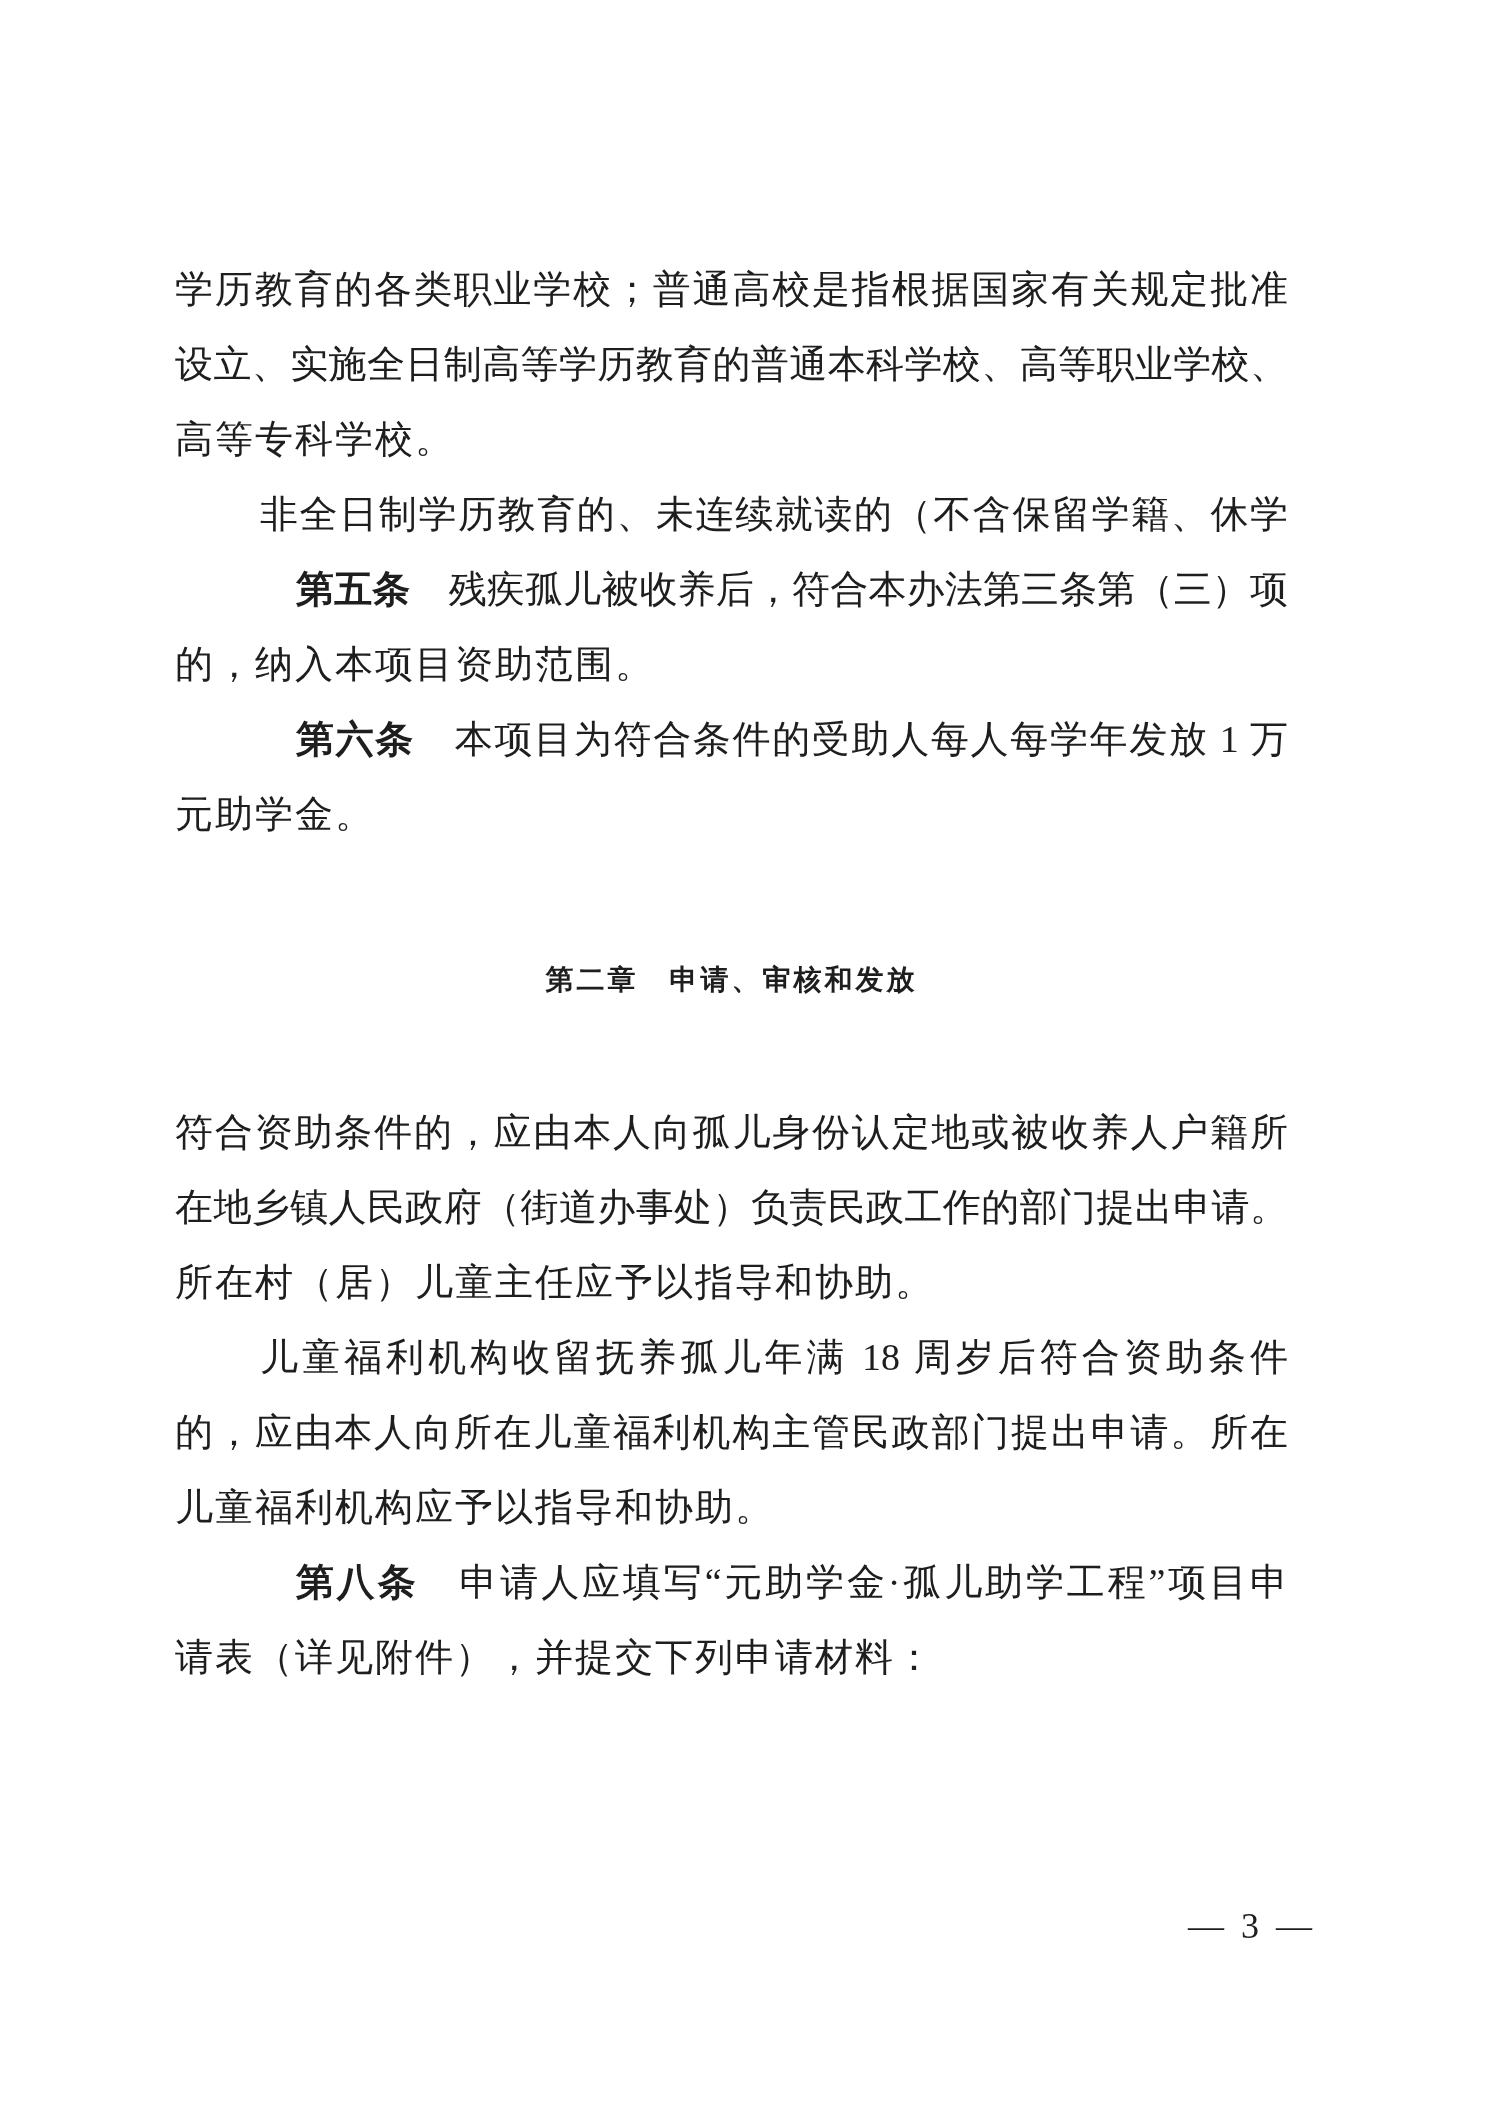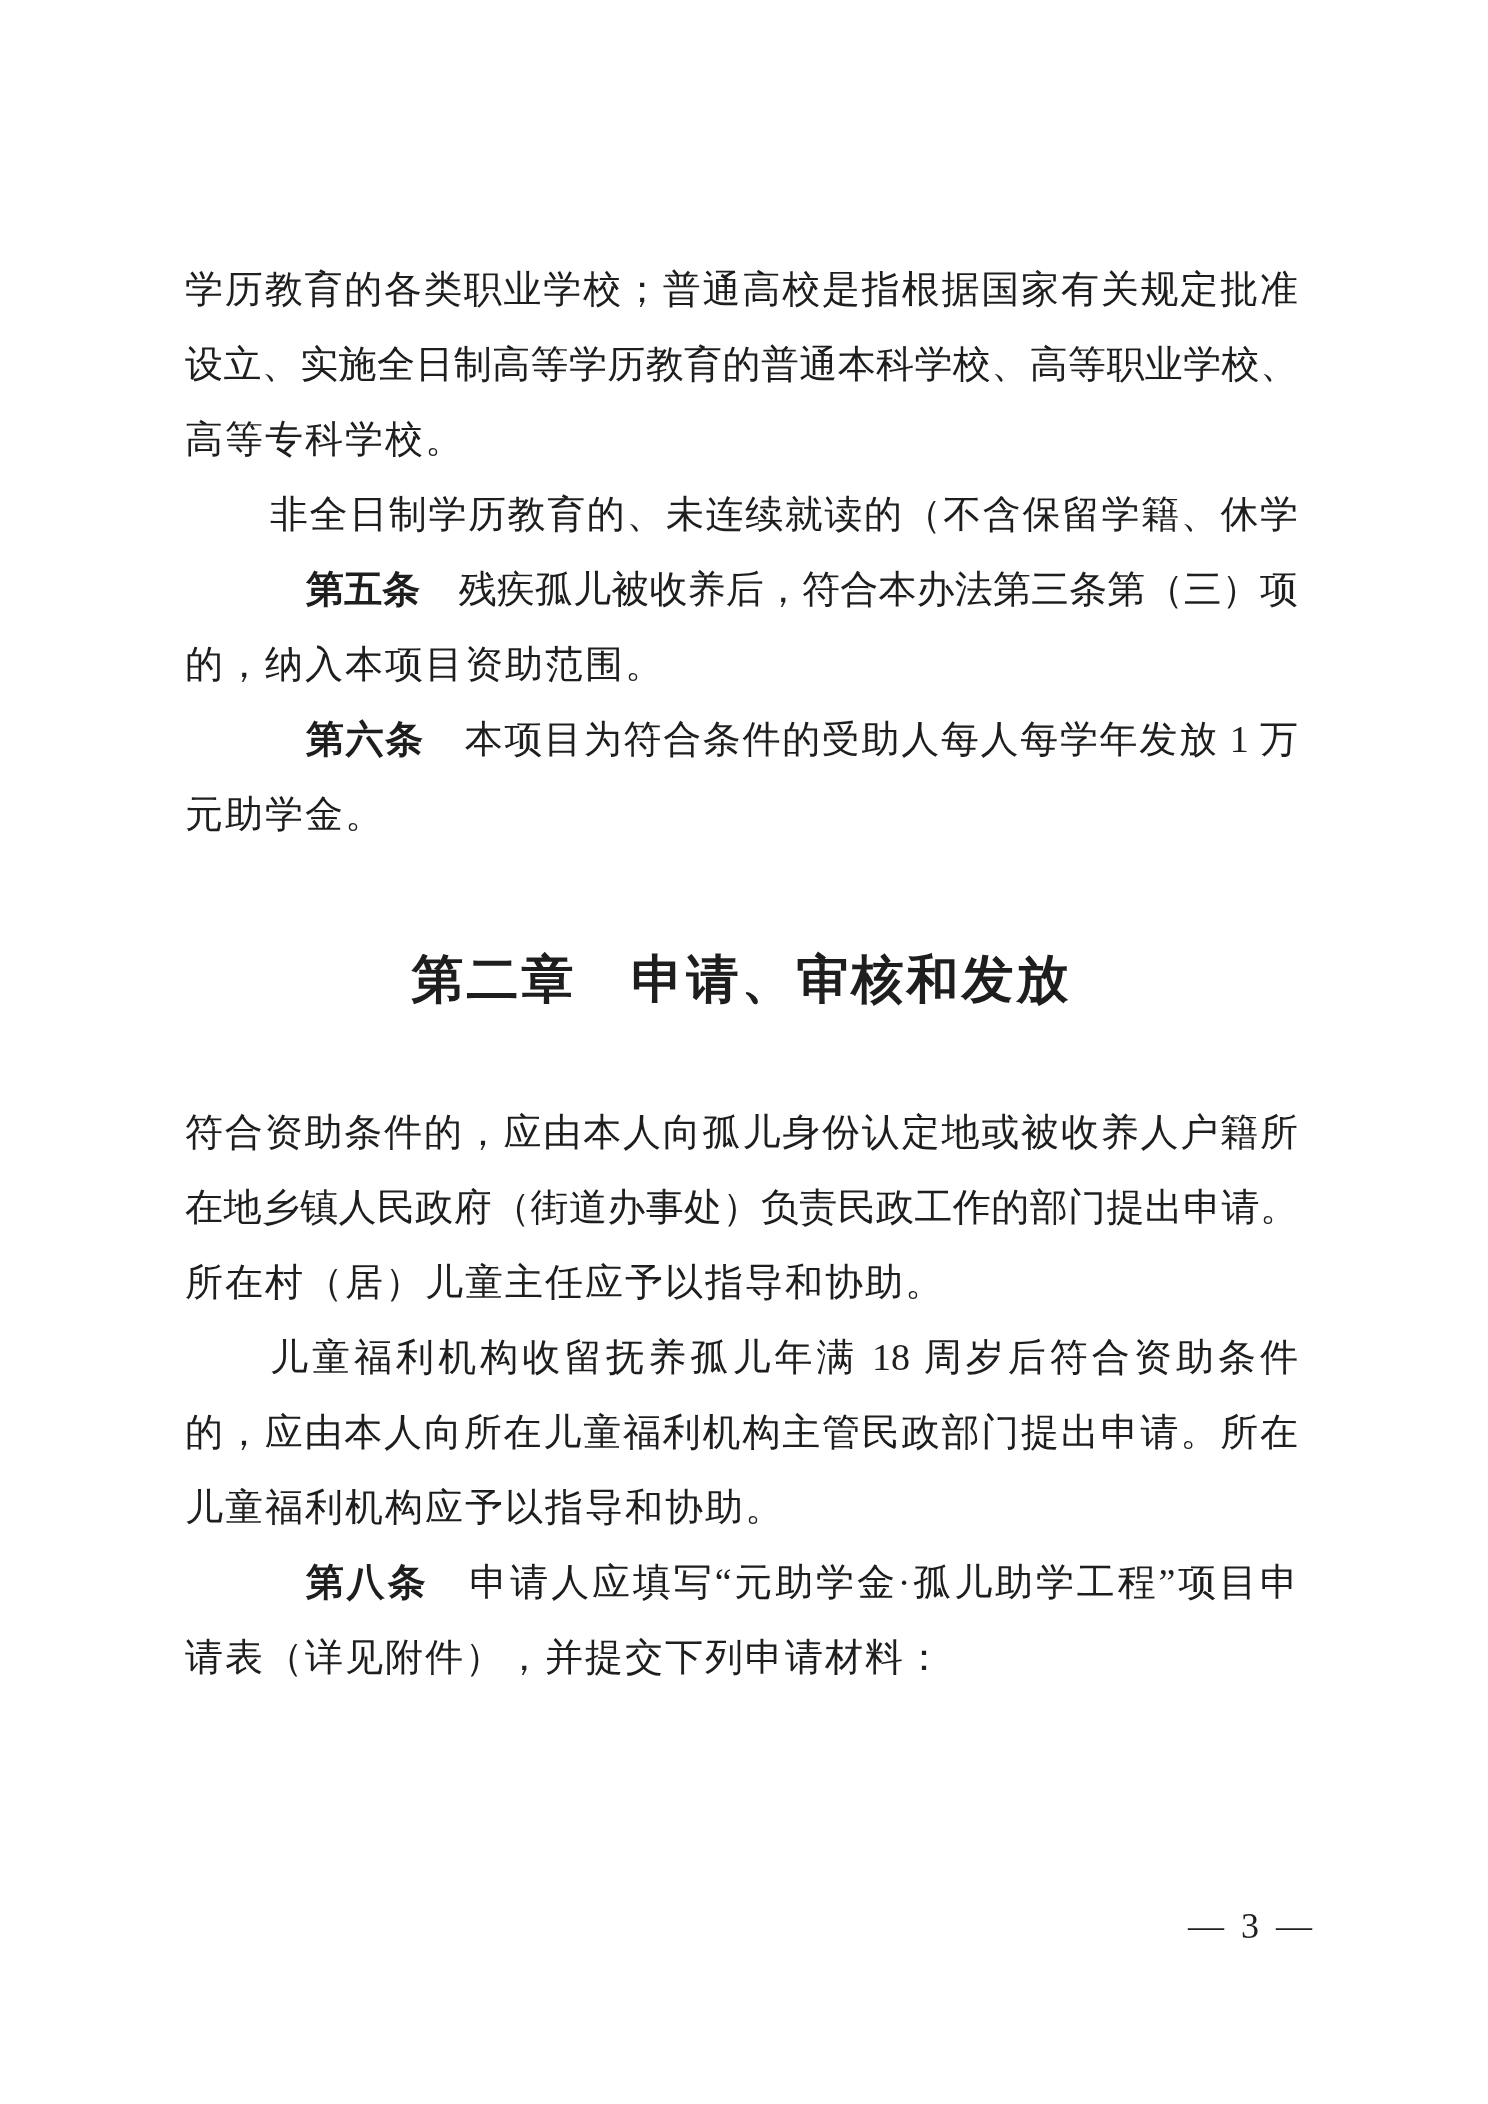--- a/index.html
+++ b/index.html
@@ -17,21 +17,21 @@
   .page {
     position: absolute;
     left: 0; top: 0;
     width: 1488px;
     height: 2104px;
     background: #ffffff;
     overflow: hidden;
   }
   .content {
     position: absolute;
-    left: 185px;
+    left: 175px;
     top: 252px;
     width: 1113px;
   }
   .line {
     height: 75px;
     line-height: 75px;
     font-size: 38px;
     letter-spacing: 2px;
     white-space: nowrap;
     overflow: visible;
@@ -49,21 +49,21 @@
   .line b {
     font-weight: 700;
     margin-left: 36px;
   }
   .chapter-heading {
     height: 75px;
     line-height: 75px;
     margin-top: 90px;
     margin-bottom: 78px;
     text-align: center;
-    font-size: 52px;
+    font-size: 28px;
     font-weight: 700;
     letter-spacing: 3px;
   }
   .page-number {
     position: absolute;
     left: 1188px;
     top: 1905px;
     height: 42px;
     line-height: 42px;
     font-size: 36px;

